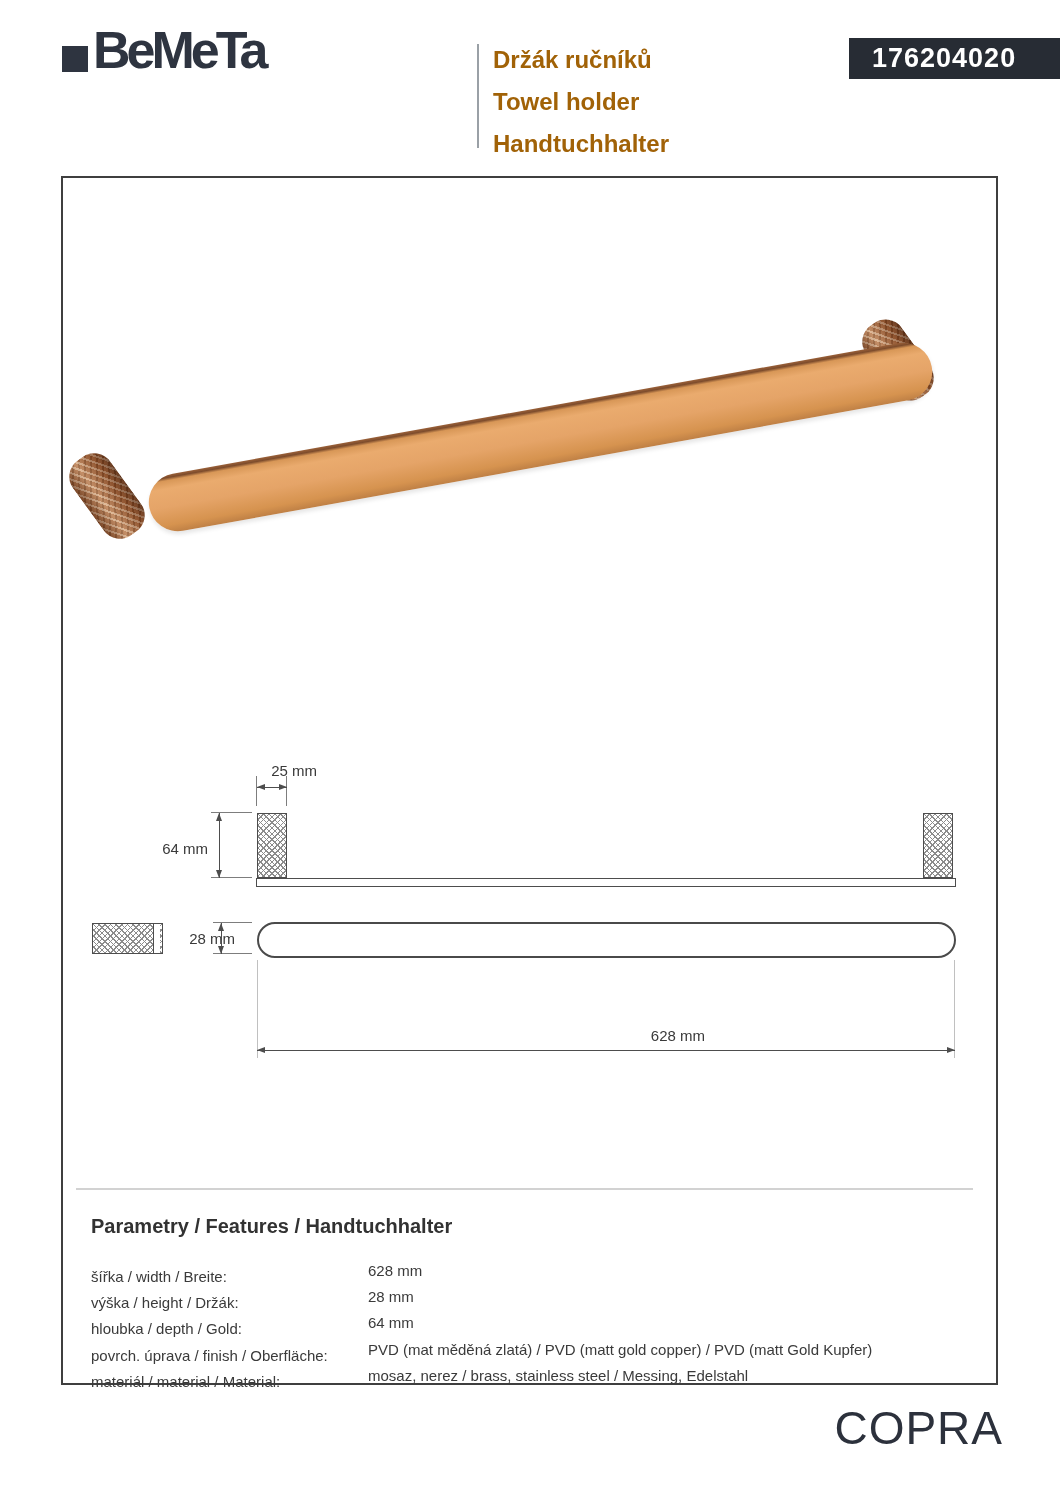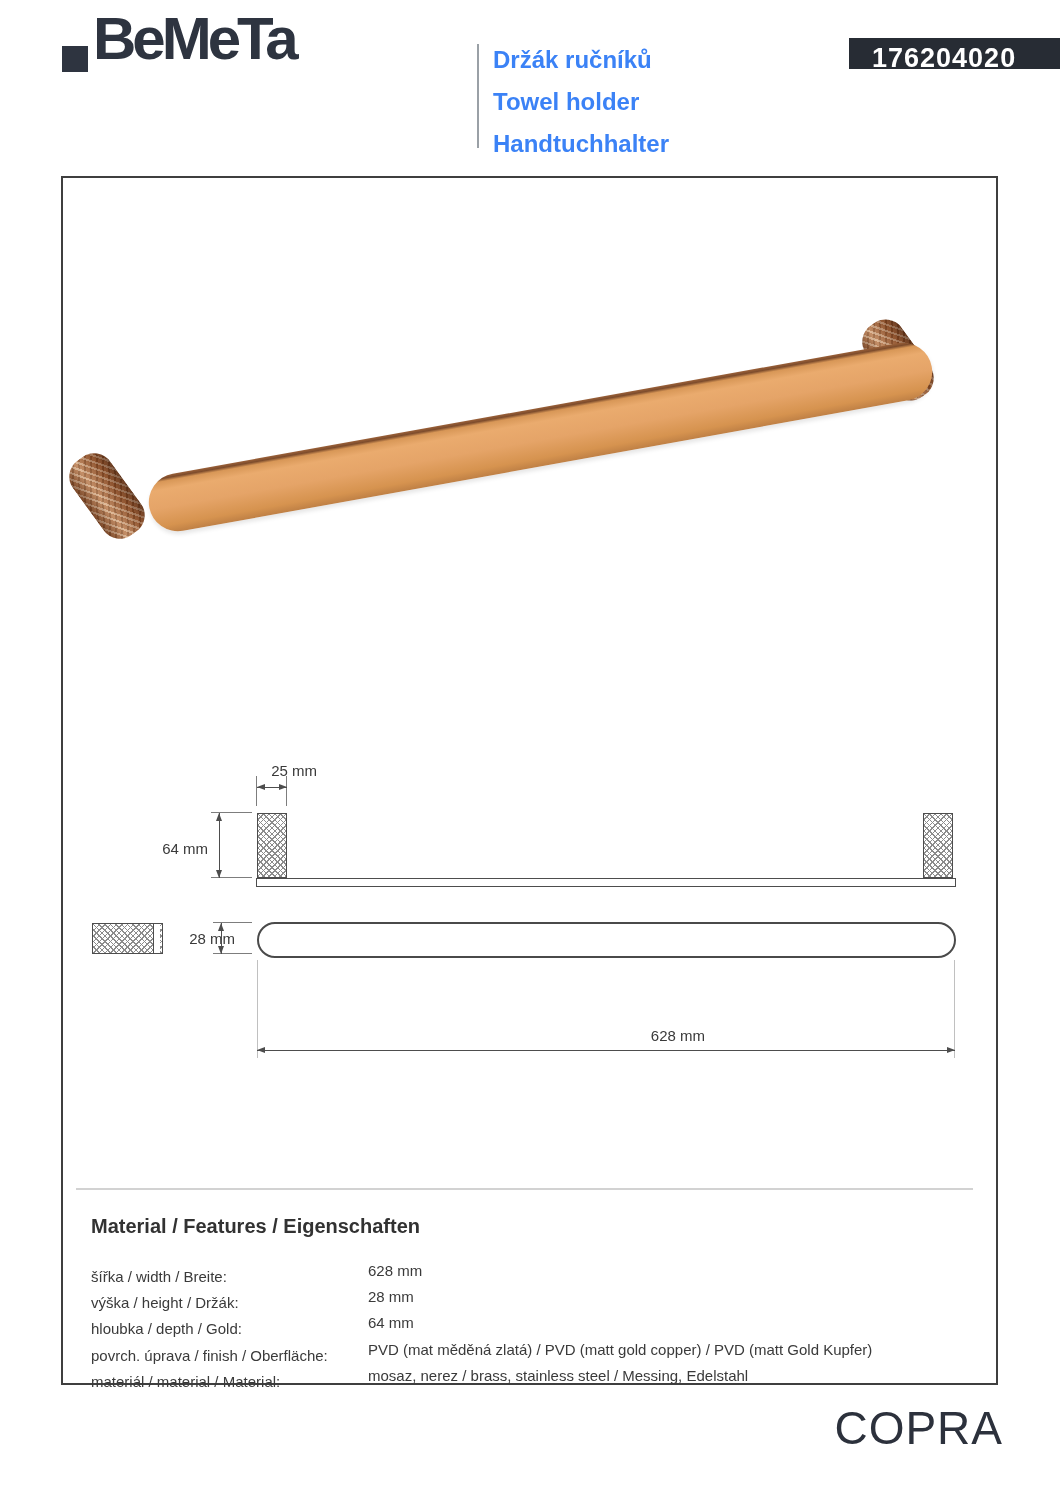--- a/index.html
+++ b/index.html
@@ -3,28 +3,28 @@
 <meta charset="utf-8">
 <style>
   html,body{margin:0;padding:0;background:#ffffff;}
   #page{
     position:relative;width:1060px;height:1500px;background:#ffffff;overflow:hidden;
     font-family:"Liberation Sans", sans-serif;color:#3a3a3a;
   }
   
   .logo-square{position:absolute;left:62px;top:46px;width:26px;height:26px;background:#2e3440;}
   .logo-text{
-    position:absolute;left:93px;top:6px;font-size:60px;font-weight:bold;line-height:1.1;
+    position:absolute;left:93px;top:22px;font-size:52px;font-weight:bold;line-height:1.1;
     color:#2e3440;letter-spacing:-4px;
   }
   .title-divider{position:absolute;left:477px;top:44px;width:2px;height:104px;background:#9aa0a6;}
   .title-block{position:absolute;left:493px;top:39px;}
-  .title-line{font-size:24px;font-weight:bold;color:#3b82f6;line-height:42px;white-space:nowrap;}
+  .title-line{font-size:24px;font-weight:bold;color:#a16207;line-height:42px;white-space:nowrap;}
   .code-badge{
-    position:absolute;left:849px;top:38px;width:211px;height:31px;background:#272c34;
+    position:absolute;left:849px;top:38px;width:211px;height:41px;background:#272c34;
     color:#ffffff;font-size:27px;font-weight:bold;line-height:41px;padding-left:23px;
     letter-spacing:1px;box-sizing:border-box;
   }
   
   .frame{position:absolute;left:61px;top:176px;width:937px;height:1209px;border:2px solid #3f3f3f;box-sizing:border-box;background:#fff;}
   
   .photo-bar{
     position:absolute;left:143px;top:408px;width:795px;height:58px;border-radius:29px;
     transform:rotate(-10.2deg);z-index:2;
     background:linear-gradient(180deg,#9a6038 0%,#7d4c2c 5%,#d89757 10%,#eaab6e 24%,#e5a468 55%,#d6934f 86%,#bf8045 100%);
@@ -115,21 +115,21 @@
   <div class="tickh" style="left:213px;top:953px;width:39px;"></div>
   <div class="dimv" style="left:221px;top:923px;height:31px;"></div>
   <div class="capsule"></div>
 
   <div class="extline" style="left:257px;top:960px;height:98px;"></div>
   <div class="extline" style="left:954px;top:960px;height:98px;"></div>
   <div class="dim-label" style="left:505px;top:1027px;width:200px;">628 mm</div>
   <div class="dimh" style="left:257px;top:1050px;width:698px;"></div>
 
   <div class="param-sep"></div>
-  <div class="param-heading">Material / Features / Eigenschaften</div>
+  <div class="param-heading">Parametry / Features / Handtuchhalter</div>
   <div class="param-rows">
     <div class="param-row">
       <div class="param-label">šířka / width / Breite:</div>
       <div class="param-value">628 mm</div>
     </div>
     <div class="param-row">
       <div class="param-label">výška / height / Držák:</div>
       <div class="param-value">28 mm</div>
     </div>
     <div class="param-row">

